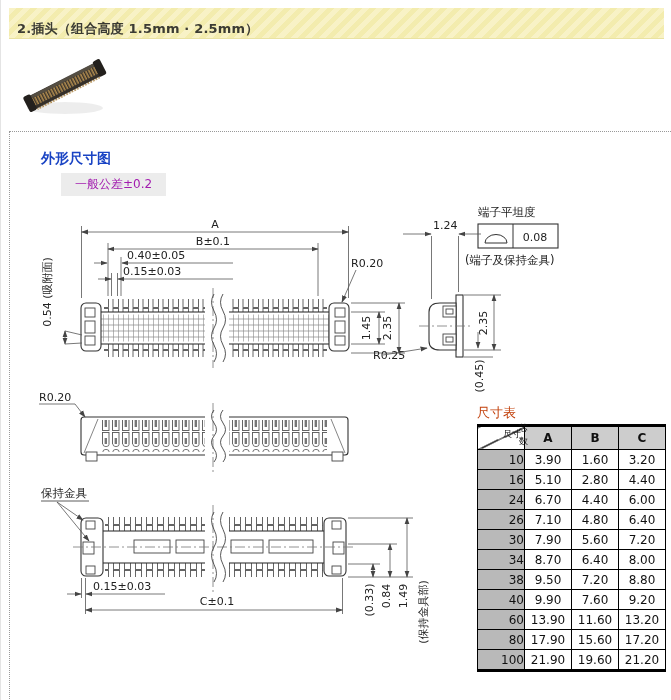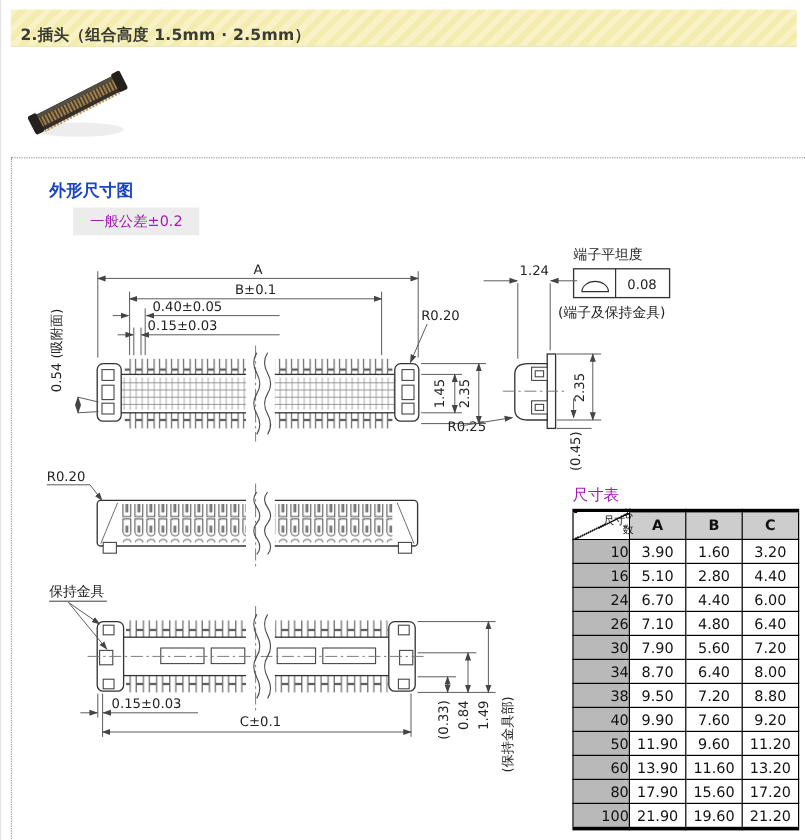--- a/index.html
+++ b/index.html
@@ -9,21 +9,21 @@
           background:repeating-linear-gradient(135deg,#f8f2c6 0 5px,#f3ecae 5px 10px);
           border-bottom:1px solid #e9e2a2;display:flex;align-items:flex-end;}
   .banner-text{font-size:13px;font-weight:bold;color:#3b3b33;padding-left:8px;letter-spacing:.2px;}
   .photo{position:absolute;left:14px;top:52px;}
   .dim-box{position:absolute;left:8px;top:131px;width:690px;height:610px;
            border:1px dotted #999;background:#fff;}
   .sec-title{position:absolute;left:40px;top:150px;font-size:14px;font-weight:bold;color:#1a44c4;}
   .tol-badge{position:absolute;left:40px;top:173px;background:#ececec;color:#a21caf;
              font-size:12px;padding:3px 14px;margin-left:20px;}
   .draw{position:absolute;left:0;top:0;}
-  .tbl-title{position:absolute;left:476px;top:404px;font-size:13px;color:#a21caf;}
+  .tbl-title{position:absolute;left:476px;top:404px;font-size:13px;color:#c2410c;}
   table.size{position:absolute;left:476px;top:424px;border-collapse:collapse;
              border-top:3px solid #000;border-bottom:3px solid #000;
              font-size:12px;color:#111;table-layout:fixed;}
   table.size td,table.size th{border:1px solid #000;padding:0;}
   th.corner{width:46px;height:22px;background:#fff;position:relative;
             background-image:linear-gradient(to bottom right,transparent calc(50% - .6px),#000 calc(50% - .6px),#000 calc(50% + .6px),transparent calc(50% + .6px));}
   .corner-top{position:absolute;top:1px;right:3px;font-size:9px;font-weight:normal;}
   .corner-bot{position:absolute;bottom:1px;left:2px;font-size:9px;font-weight:normal;margin-left:39px;}
   th.col{width:46px;height:22px;background:#cdcdcd;font-weight:bold;text-align:center;}
   td.pins{background:#b9b9b9;text-align:right;padding-right:9px;height:19px;}
@@ -316,26 +316,20 @@
           <td class="val">7.20</td>
           <td class="val">8.80</td>
         </tr>
         <tr>
           <td class="pins">40</td>
           <td class="val">9.90</td>
           <td class="val">7.60</td>
           <td class="val">9.20</td>
         </tr>
         <tr>
-          <td class="pins">50</td>
-          <td class="val">11.90</td>
-          <td class="val">9.60</td>
-          <td class="val">11.20</td>
-        </tr>
-        <tr>
           <td class="pins">60</td>
           <td class="val">13.90</td>
           <td class="val">11.60</td>
           <td class="val">13.20</td>
         </tr>
         <tr>
           <td class="pins">80</td>
           <td class="val">17.90</td>
           <td class="val">15.60</td>
           <td class="val">17.20</td>

